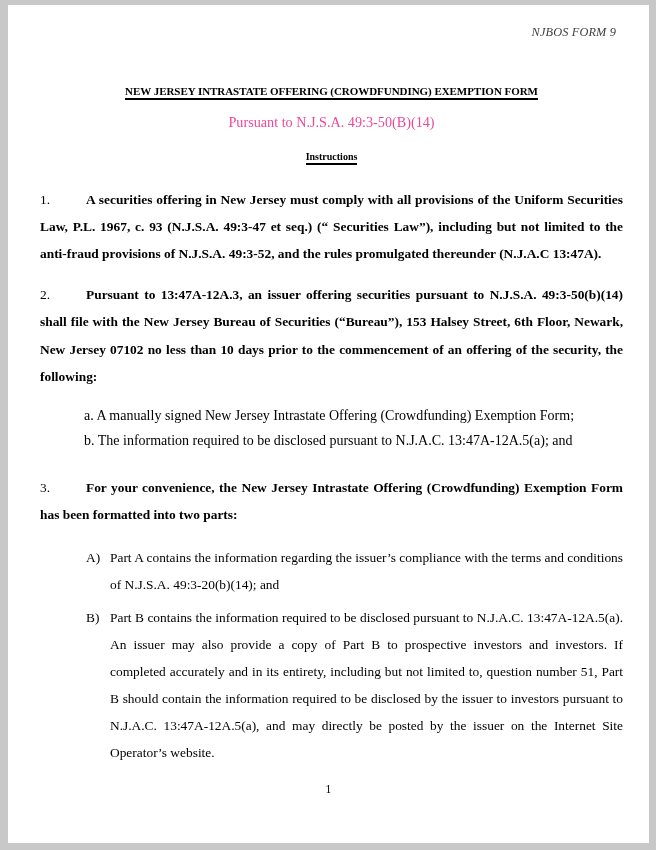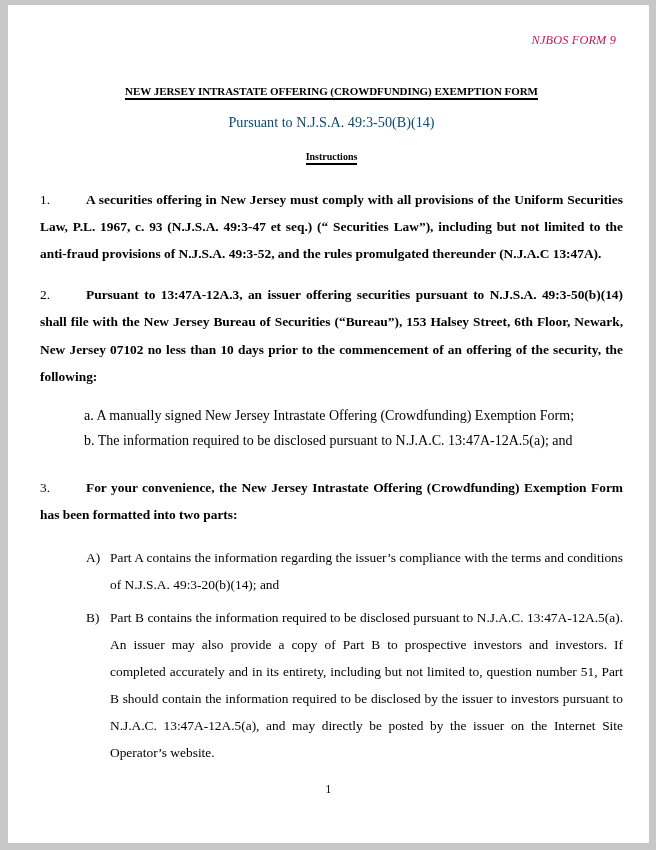--- a/index.html
+++ b/index.html
@@ -28,26 +28,26 @@
 
   .page-inner {
     position: relative;
     width: 100%;
     height: 100%;
   }
 
   
   .form-header {
     position: absolute;
-    top: 28px;
+    top: 20px;
     right: 33px;
     font-style: italic;
     font-size: 12.3px;
     letter-spacing: 0.15px;
-    color: #be185d;
+    color: #404040;
     white-space: nowrap;
   }
 
   
   .content {
     position: absolute;
     left: 32px;
     right: 26px;
     top: 64px;
   }
@@ -63,21 +63,21 @@
     white-space: nowrap;
   }
   .doc-title span.u {
     border-bottom: 2px solid #000;
     padding-bottom: 1px;
   }
 
   .doc-subtitle {
     text-align: center;
     font-size: 14.2px;
-    color: #0c4a6e;
+    color: #ec4899;
     margin: 4px 0 0 0;
     line-height: 1.25;
   }
 
   .section-heading {
     text-align: center;
     font-weight: bold;
     font-size: 10px;
     margin: 19px 0 0 0;
     color: #000;

